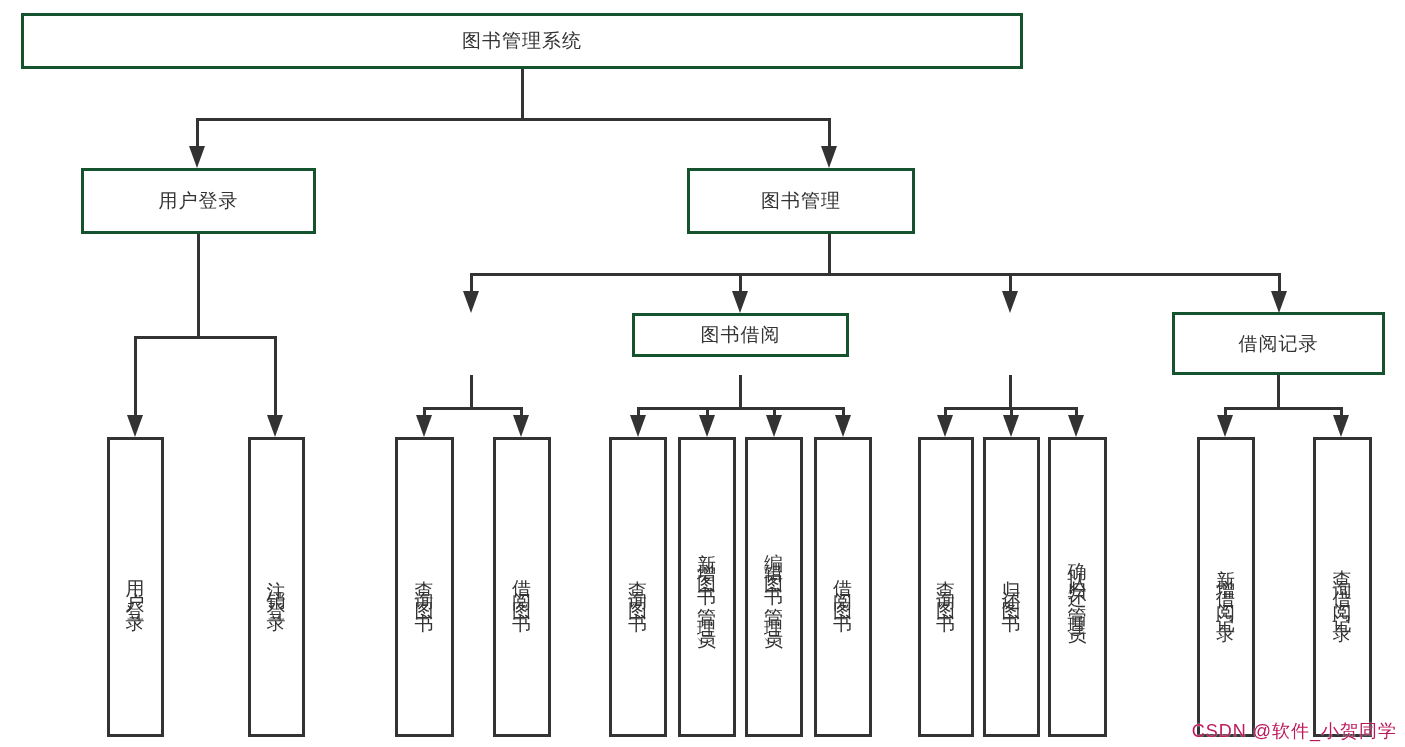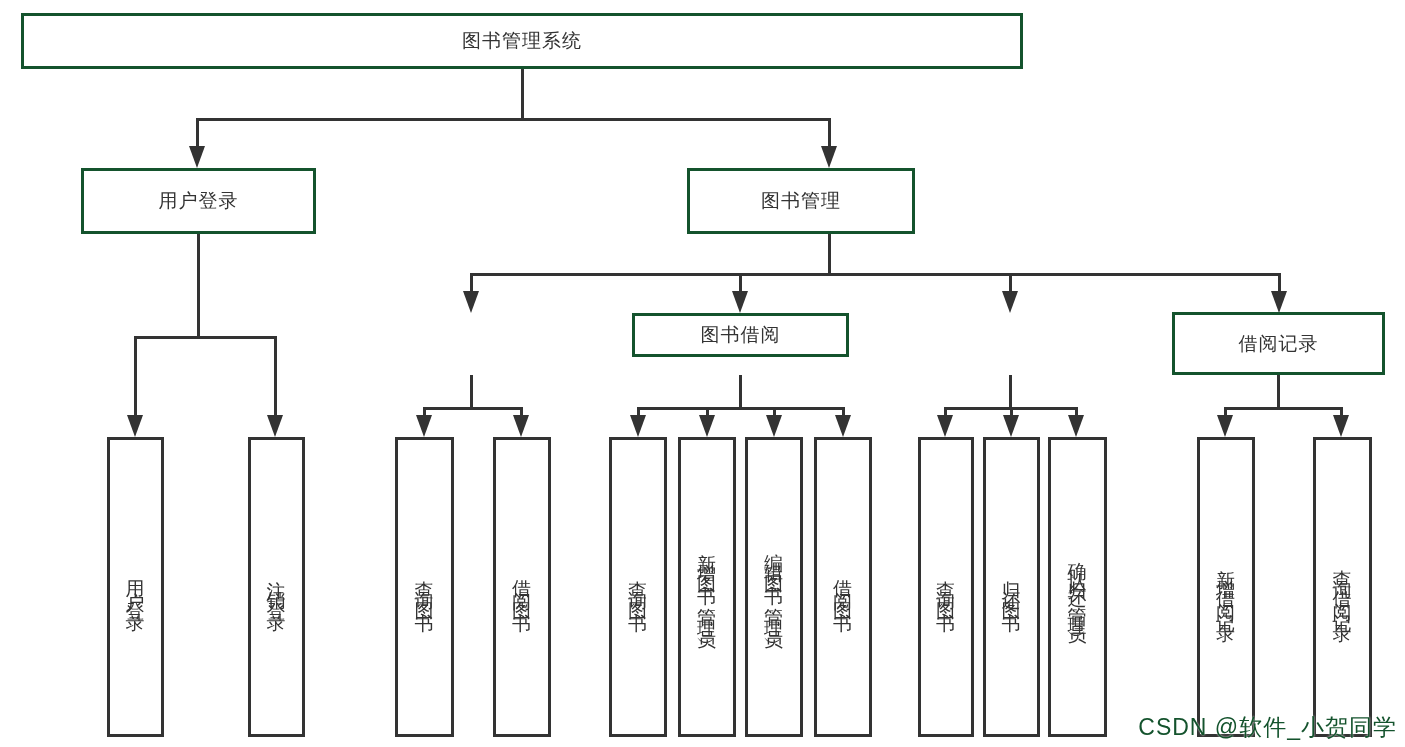--- a/index.html
+++ b/index.html
@@ -32,22 +32,22 @@
   .hline{position:absolute;height:3px;background:#333333;}
   .arrow{
     position:absolute;width:0;height:0;
     border-left:8px solid transparent;
     border-right:8px solid transparent;
     border-top:22px solid #333333;
   }
   .watermark{
     position:absolute;
     right:8px;bottom:4px;
-    font-size:23px;
-    color:#14532d;
+    font-size:18px;
+    color:#be185d;
     text-shadow:0 0 2px #ffffff;
     z-index:10;
     letter-spacing:1px;
   }
 </style>
 </head>
 <body>
 
 <div id="stage">
 

